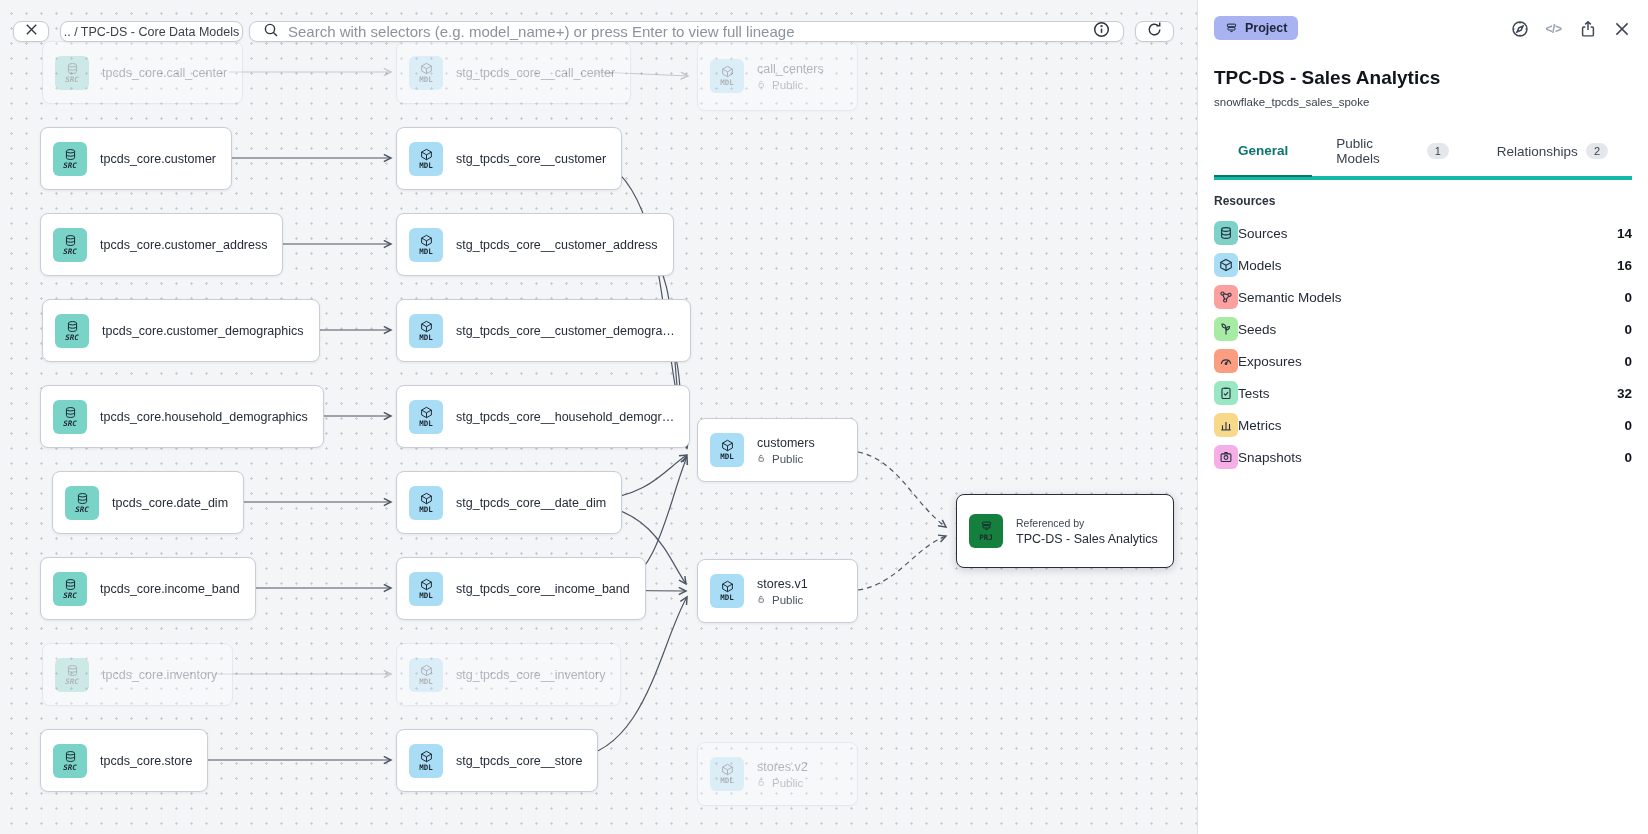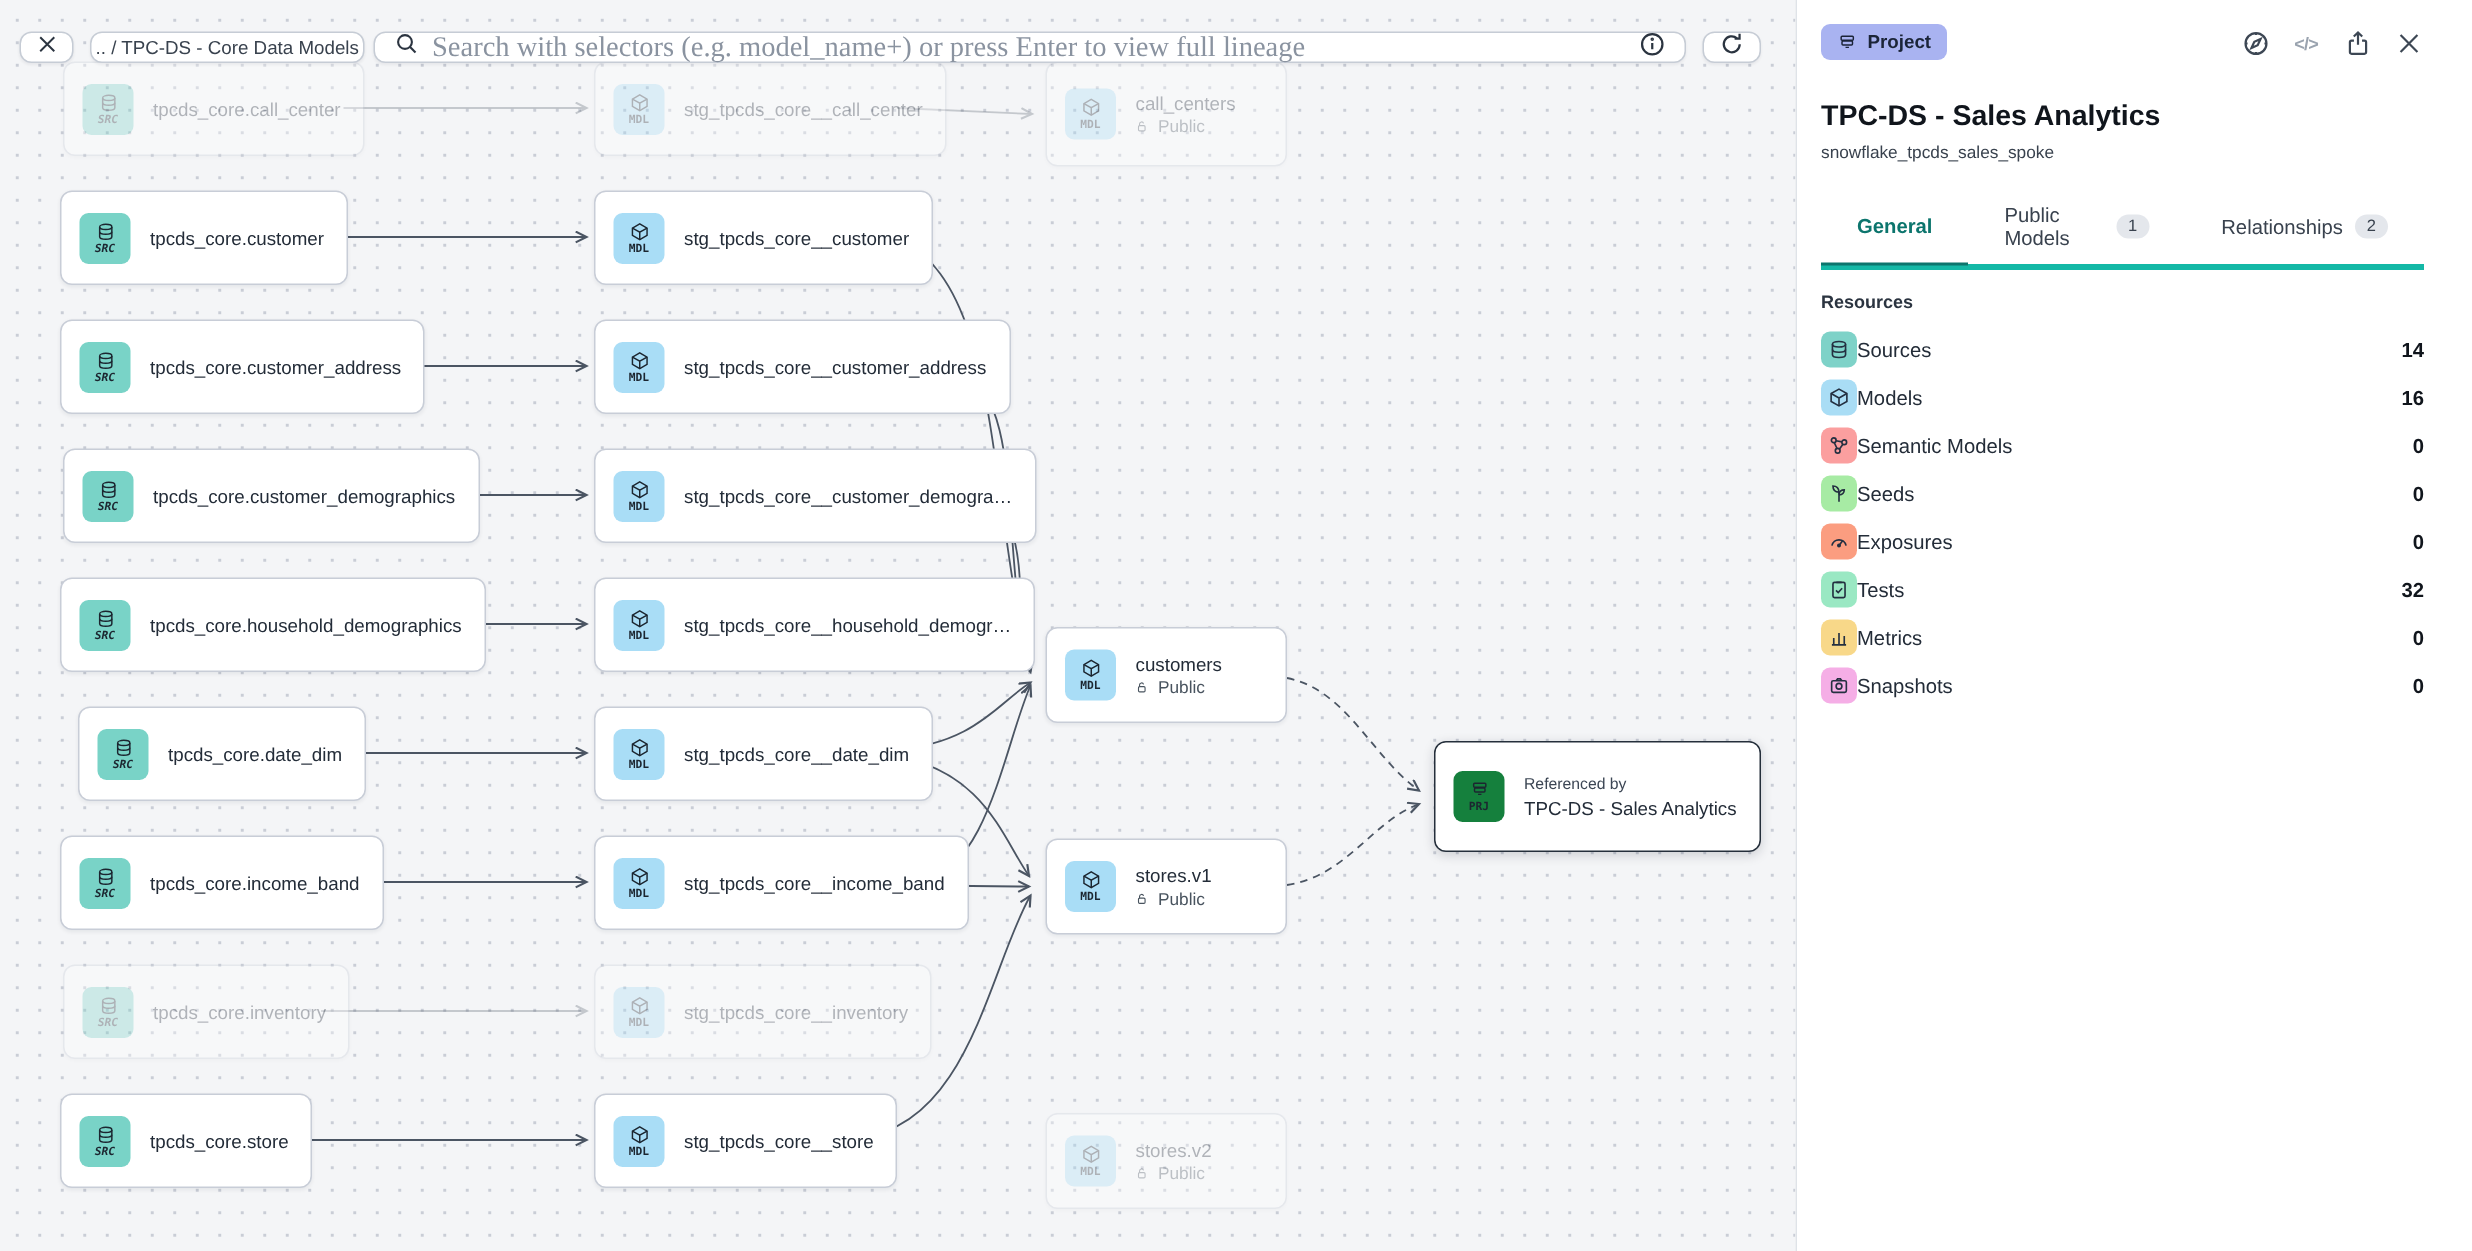--- a/index.html
+++ b/index.html
@@ -32,27 +32,27 @@
   .nsub { display:flex; align-items:center; gap:5px; font-size:11.5px; color:#49545f; }
   .nsub svg { width:10px; height:10px; stroke:#49545f; fill:none; stroke-width:1.2; }
 
   
   .tbox { position:absolute; top:21px; height:21px; background:#fff; border:1px solid #c6ccd5;
     border-radius:8px; display:flex; align-items:center; z-index:5; box-shadow:0 1px 2px rgba(16,24,40,.06); }
   .tbox svg { stroke:#2b3440; fill:none; stroke-width:1.4; }
   #btn-close-lineage { left:13px; width:36px; justify-content:center; cursor:pointer; }
   #breadcrumb-box { left:60px; width:183px; justify-content:center; font-size:12.5px; color:#39424e; }
   #search-box { left:249px; width:875px; padding:0 13px; gap:9px; }
-  #search-box .ph { font-size:19px; color:#ef4444; flex:1 1 auto; border:none; outline:none; background:transparent; font-family:Liberation Serif, serif; }
+  #search-box .ph { font-size:15px; color:#ef4444; flex:1 1 auto; border:none; outline:none; background:transparent; font-family:Liberation Sans, sans-serif; }
   #search-box .ph::placeholder { color:#8a93a0; }
   #btn-refresh { left:1135px; width:39px; justify-content:center; cursor:pointer; }
 
   
   .panel { position:absolute; left:1197px; top:0; width:451px; height:834px; background:#fff;
-    border-left:1px solid #dfe3e8; padding:16px 32px 0 16px; z-index:6; }
+    border-left:1px solid #dfe3e8; padding:16px 16px 0 16px; z-index:6; }
   .panel-head { display:flex; align-items:flex-start; justify-content:space-between; }
   .type-badge { display:inline-flex; align-items:center; gap:7px; background:#a9b3f1; color:#1b2438;
     font-size:12.5px; font-weight:bold; padding:5px 11px; border-radius:6px; }
   .type-badge svg { width:13px; height:13px; stroke:#1b2438; fill:none; stroke-width:1.2; }
   .head-actions { display:flex; align-items:center; gap:13px; margin-top:2px; }
   .hicon { width:21px; height:21px; display:flex; align-items:center; justify-content:center; cursor:pointer; }
   .hicon svg { width:18px; height:18px; stroke:#3d4754; fill:none; stroke-width:1.3; }
   .hicon.codeglyph { font-size:12px; font-weight:bold; color:#9aa3af; letter-spacing:-.5px; }
   .p-title { margin-top:27px; font-size:19px; font-weight:bold; color:#10151c; }
   .p-sub { margin-top:7px; font-size:11.5px; color:#39424e; }

